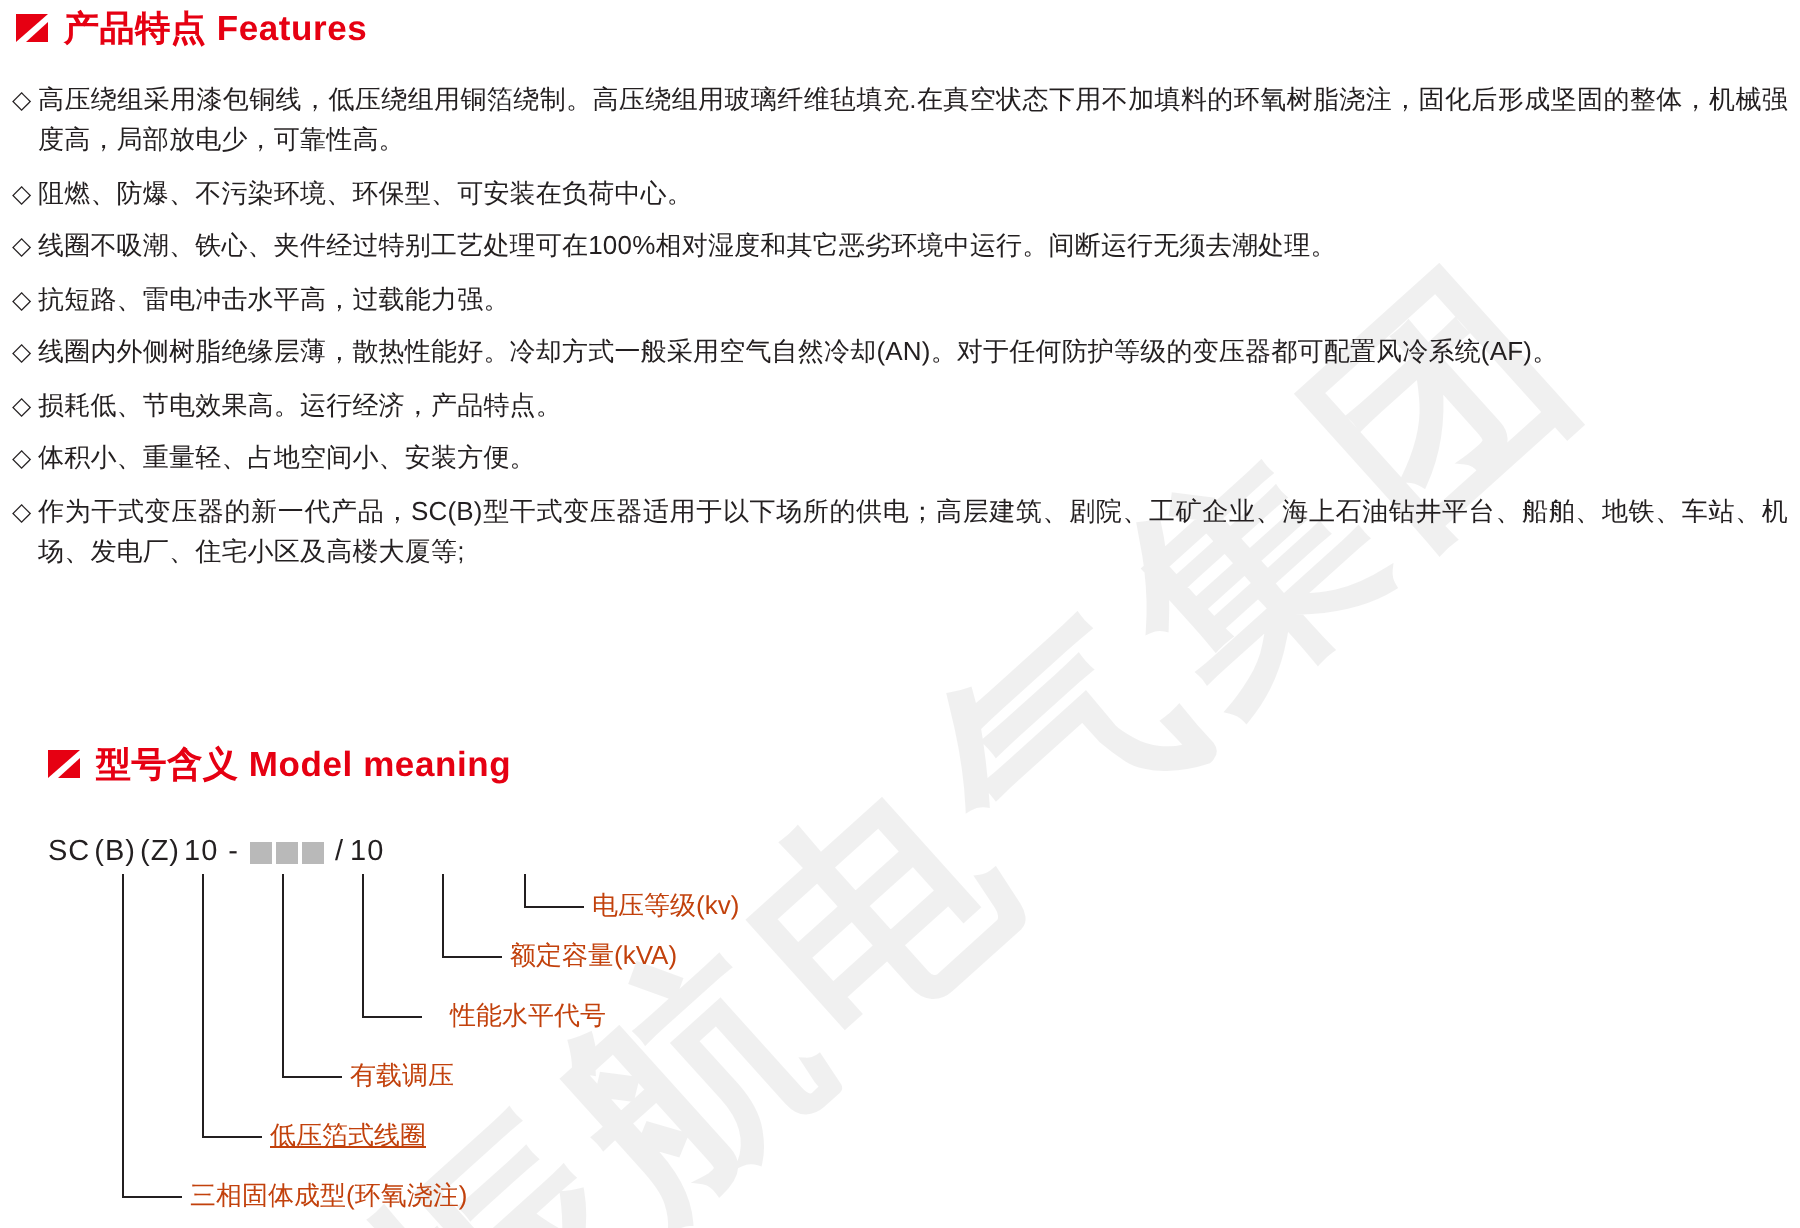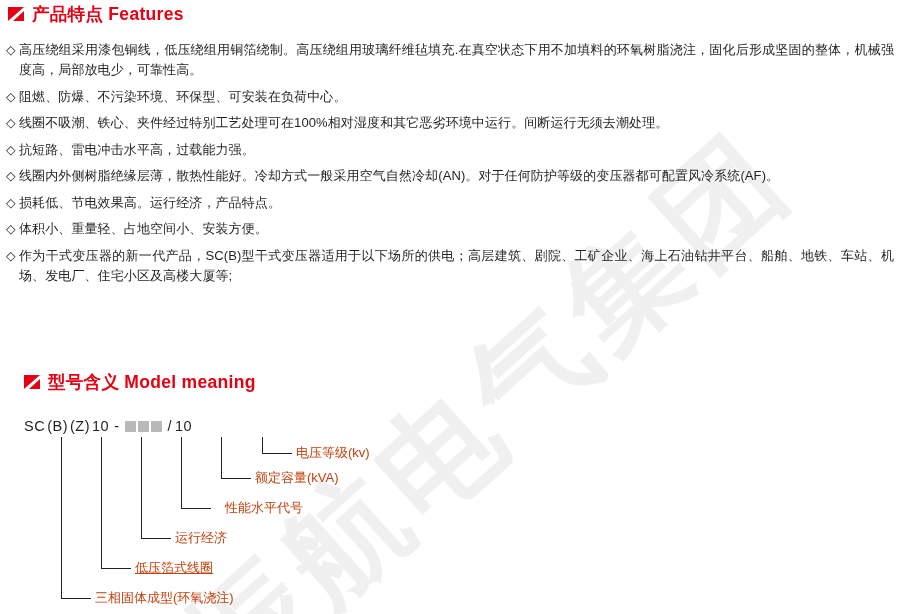--- a/index.html
+++ b/index.html
@@ -247,19 +247,19 @@
 
         <path d="M101.5,32 L101.5,163.5 L131,163.5"></path>
 
         <path d="M61.5,32 L61.5,193.5 L91,193.5"></path>
       </g>
     </svg>
 
     <div class="leader-label" style="left:296px; top:40px;">电压等级(kv)</div>
     <div class="leader-label" style="left:255px; top:65px;">额定容量(kVA)</div>
     <div class="leader-label" style="left:225px; top:95px;">性能水平代号</div>
-    <div class="leader-label" style="left:175px; top:125px;">运行经济</div>
+    <div class="leader-label" style="left:175px; top:125px;">有载调压</div>
     <div class="leader-label" style="left:135px; top:155px;text-decoration:underline;">低压箔式线圈</div>
     <div class="leader-label" style="left:95px; top:185px;">三相固体成型(环氧浇注)</div>
 
   </div>
 
 </div>
 
 </body></html>

